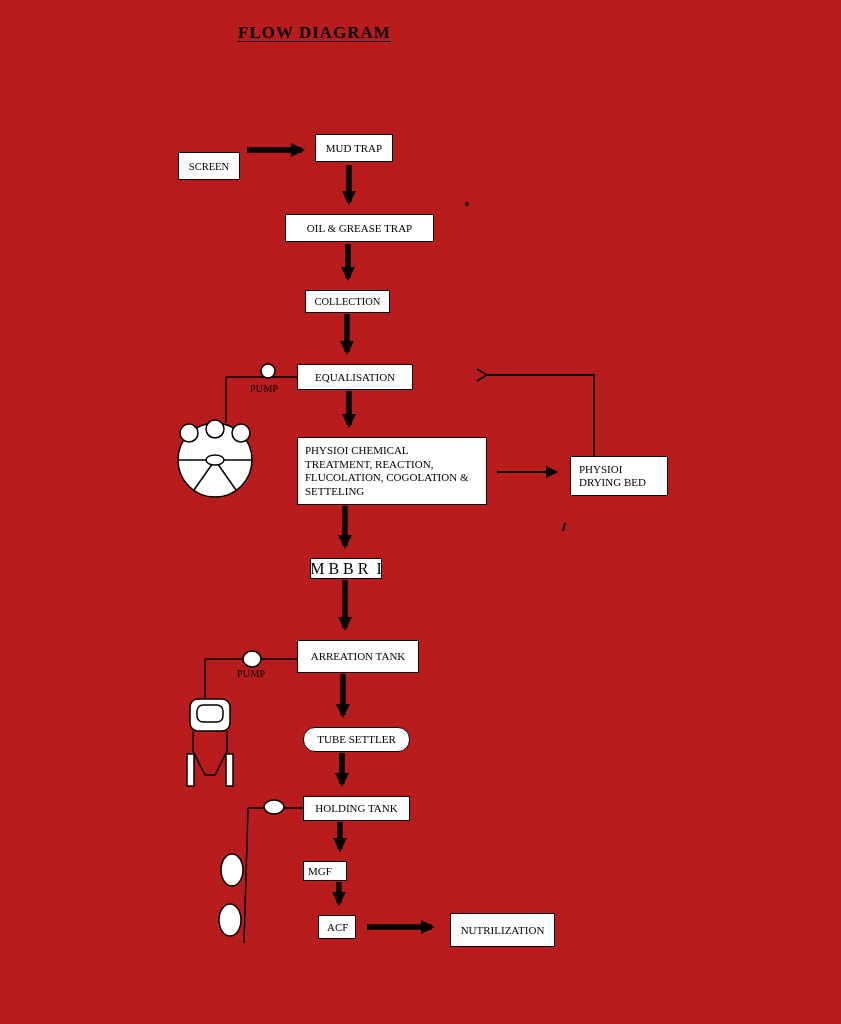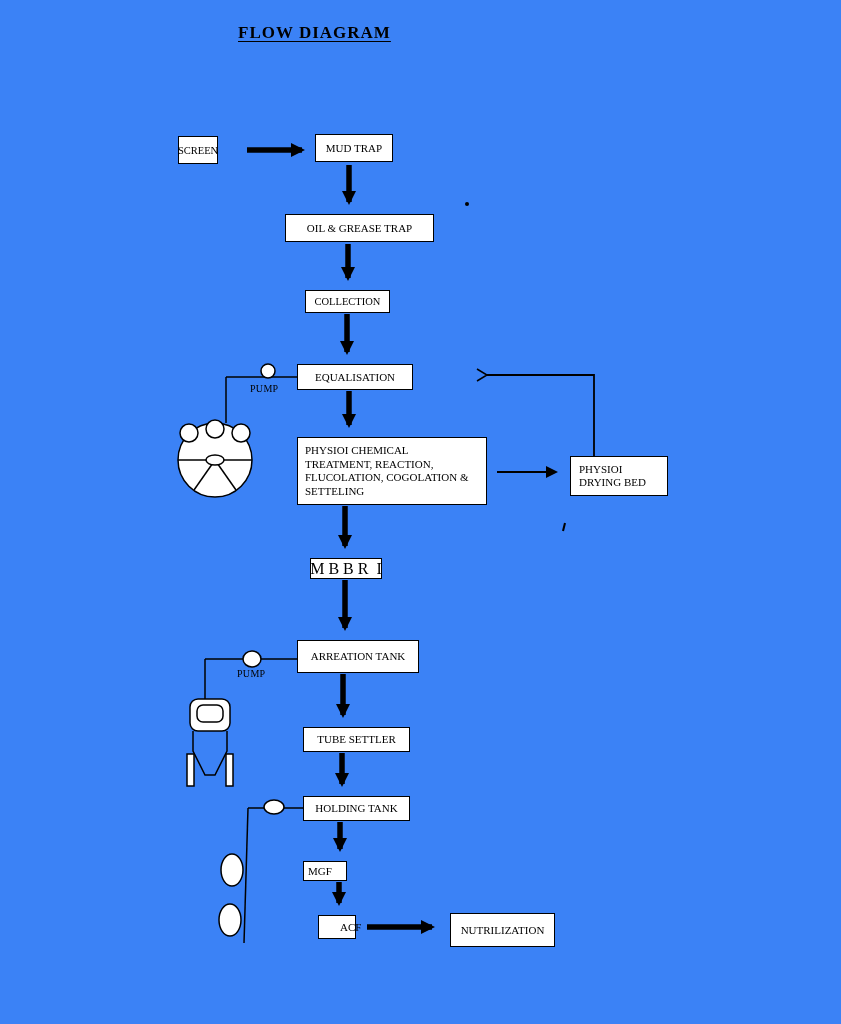--- a/index.html
+++ b/index.html
@@ -1,21 +1,21 @@
 <!DOCTYPE html>
 <html><head>
 <meta charset="utf-8">
 <style>
   * { margin: 0; padding: 0; box-sizing: border-box; }
   html, body { background: #ffffff; }
   .canvas {
     position: relative;
     width: 841px;
     height: 1024px;
-    background: #3b82f6;
+    background: #b91c1c;
     font-family: "Liberation Serif", "DejaVu Serif", serif;
     color: #000;
     overflow: hidden;
   }
   .layer { position: absolute; left: 0; top: 0; }
   .title {
     position: absolute;
     left: 238px;
     top: 23px;
     font-size: 17px;
@@ -34,33 +34,33 @@
     text-align: center;
     font-size: 11px;
     line-height: 13px;
   }
   .node.left {
     align-items: flex-start;
     justify-content: center;
     flex-direction: column;
     text-align: left;
   }
-  .n-screen  { left:178px; top:136px; width:40px;  height:28px; font-size:10.5px; }
+  .n-screen  { left:178px; top:152px; width:62px;  height:28px; font-size:10.5px; }
   .n-mud     { left:315px; top:134px; width:78px;  height:28px; }
   .n-oil     { left:285px; top:214px; width:149px; height:28px; }
   .n-coll    { left:305px; top:290px; width:85px;  height:23px; font-size:10.5px; }
   .n-equal   { left:297px; top:364px; width:116px; height:26px; }
   .n-phys    { left:297px; top:437px; width:190px; height:68px; padding-left:7px; line-height:13.5px; }
   .n-sledge  { left:570px; top:456px; width:98px;  height:40px; padding-left:8px; }
   .n-mbbr    { left:310px; top:558px; width:72px;  height:21px; font-size:16px; white-space:pre; }
   .n-arr     { left:297px; top:640px; width:122px; height:33px;text-align:center; }
-  .n-tube    { left:303px; top:727px; width:107px; height:25px; }
+  .n-tube    { left:303px; top:727px; width:107px; height:25px;border-radius:12px; }
   .n-hold    { left:303px; top:796px; width:107px; height:25px; }
   .n-mgf     { left:303px; top:861px; width:44px;  height:20px; justify-content:flex-start; padding-left:4px; }
-  .n-acf     { left:318px; top:915px; width:38px;  height:24px; justify-content:flex-start; padding-left:21px; }
+  .n-acf     { left:318px; top:915px; width:38px;  height:24px; justify-content:flex-start; padding-left:8px; }
   .n-nutr    { left:450px; top:913px; width:105px; height:34px; }
   .pump-label {
     position: absolute;
     font-size: 10px;
     letter-spacing: 0.3px;
   }
   .pl-1 { left:250px; top:383px; }
   .pl-2 { left:237px; top:668px; }
   
   .ln   { stroke:#000; stroke-width:1.5; fill:none; }

